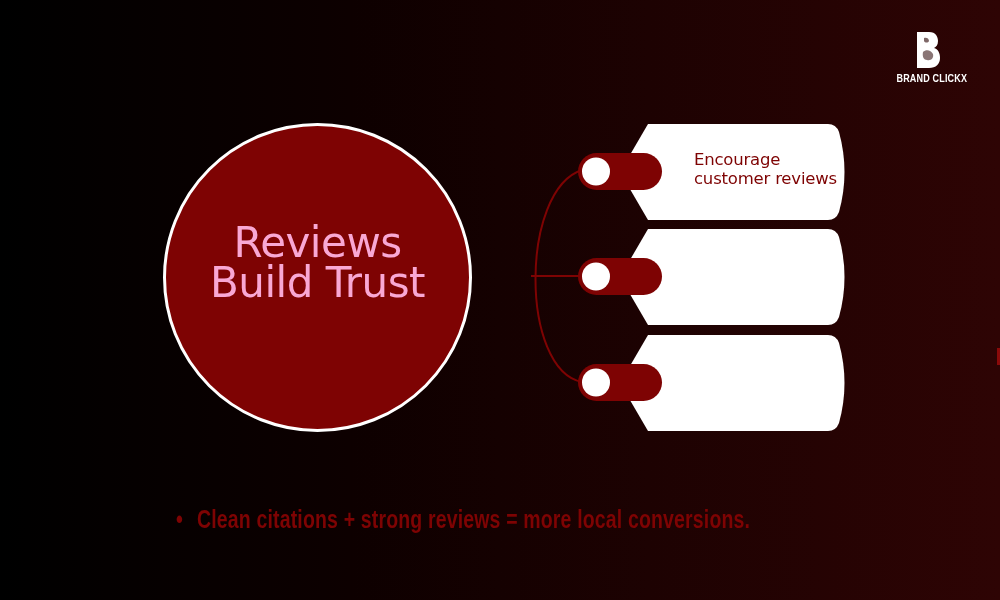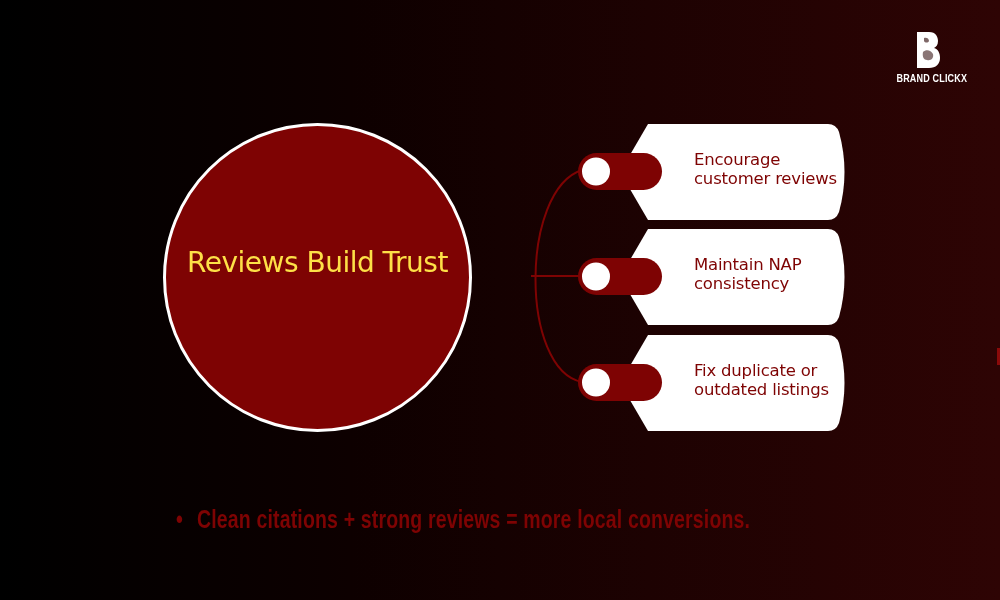--- a/index.html
+++ b/index.html
@@ -14,21 +14,21 @@
       display: block; color: #ffffff; font-family: "Liberation Sans", sans-serif;
       font-weight: bold; font-size: 10px; letter-spacing: 0.2px; margin-top: 3px;
       transform: scaleX(0.9); white-space: nowrap;
     }
     .hub {
       position: absolute; left: 163px; top: 123px; width: 303px; height: 303px;
       border-radius: 50%; background: #7e0303; border: 3px solid #ffffff;
       display: flex; align-items: center; justify-content: center; text-align: center;
     }
     .hub-title {
-      color: #fde047; font-size: 28px; line-height: 40px; font-weight: normal;
+      color: #f9a8d4; font-size: 42px; line-height: 40px; font-weight: normal;
       width: 270px; margin-top: -30px; letter-spacing: -0.5px;
     }
     .connectors { position: absolute; left: 0; top: 0; }
     .tag { position: absolute; width: 240px; height: 76px; }
     .tag svg.tag-shape { position: absolute; left: 0; top: 0; }
     .tag-text {
       position: absolute; left: 88px; top: 26px; width: 150px;
       color: #7e0303; font-size: 16.5px; line-height: 19px; letter-spacing: -0.2px;
     }
     .footer {
@@ -69,32 +69,30 @@
 </div>
 <svg style="position:absolute; left:576px; top:151px;" width="90" height="42">
   <rect x="2" y="2" width="84" height="37" rx="18.5" fill="#7e0303"></rect>
   <circle cx="20" cy="20.5" r="14" fill="#ffffff"></circle>
 </svg>
 
 <div class="tag" style="left:606px; top:229px;">
   <svg class="tag-shape" width="242" height="96" viewBox="0 0 242 96">
     <path d="M42 0 H222 Q230 0 233 8 Q244 48 233 88 Q230 96 222 96 H42 L21 60 L21 36 Z" fill="#ffffff"></path>
   </svg>
-  <span class="tag-text">Maintain NAP consistency</span>
 </div>
 <svg style="position:absolute; left:576px; top:256px;" width="90" height="42">
   <rect x="2" y="2" width="84" height="37" rx="18.5" fill="#7e0303"></rect>
   <circle cx="20" cy="20.5" r="14" fill="#ffffff"></circle>
 </svg>
 
 <div class="tag" style="left:606px; top:335px;">
   <svg class="tag-shape" width="242" height="96" viewBox="0 0 242 96">
     <path d="M42 0 H222 Q230 0 233 8 Q244 48 233 88 Q230 96 222 96 H42 L21 60 L21 36 Z" fill="#ffffff"></path>
   </svg>
-  <span class="tag-text">Fix duplicate or outdated listings</span>
 </div>
 <svg style="position:absolute; left:576px; top:362px;" width="90" height="42">
   <rect x="2" y="2" width="84" height="37" rx="18.5" fill="#7e0303"></rect>
   <circle cx="20" cy="20.5" r="14" fill="#ffffff"></circle>
 </svg>
 
 <div class="footer">
   <span class="bullet">•</span><span>Clean citations + strong reviews = more local conversions.</span>
 </div>
 

